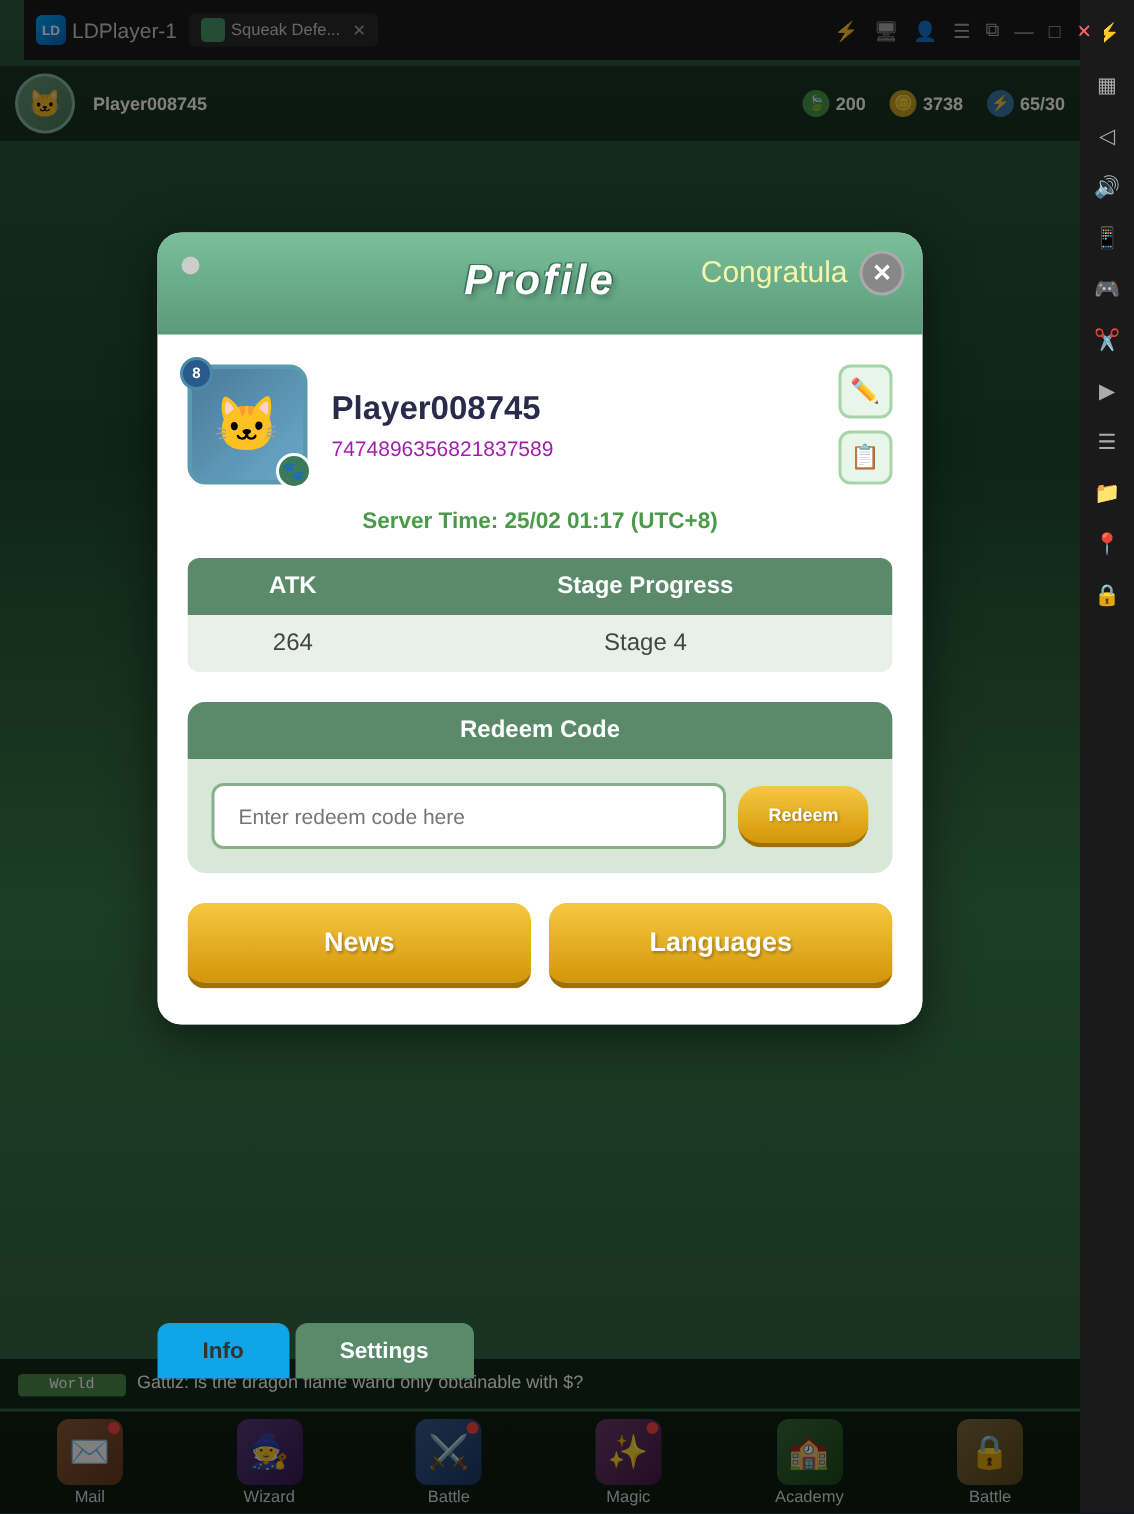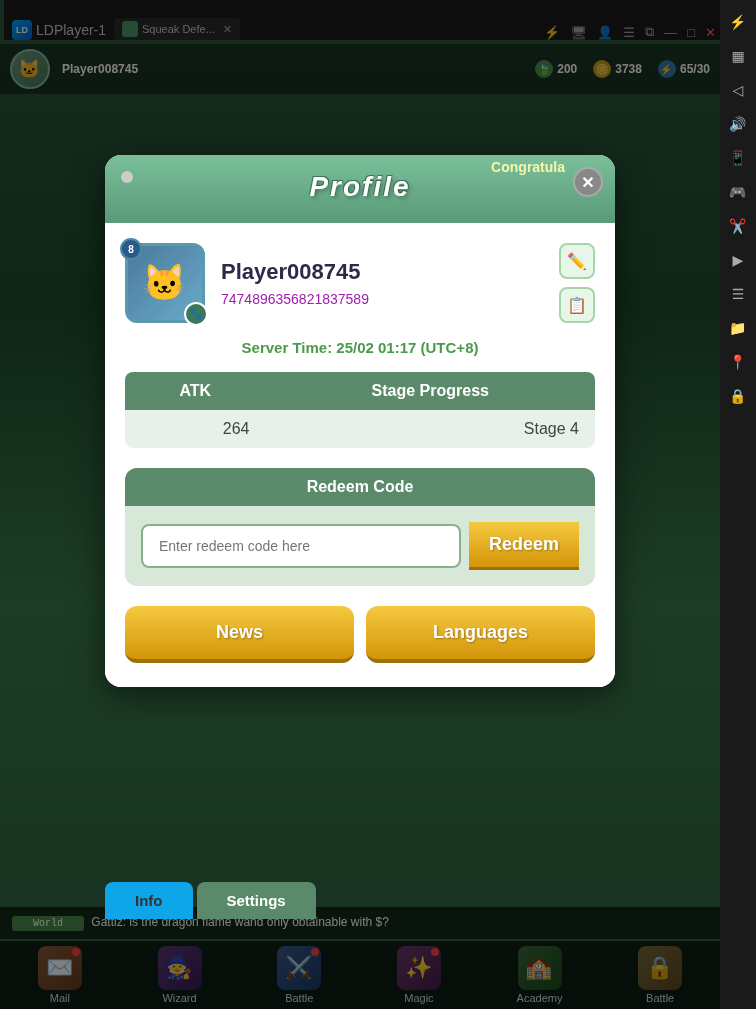--- a/index.html
+++ b/index.html
@@ -43,26 +43,26 @@
       justify-content: center;
       color: #aaa;
       font-size: 14px;
       cursor: pointer;
       border-radius: 4px;
     }
 
     
     .top-bar {
       position: absolute;
-      top: 0; left: 4px;
+      top: 0; left: 16px;
       width: 720px;
       height: 40px;
       background: #1a1a1a;
       display: flex;
-      align-items: flex-end;
+      align-items: center;
       padding: 0 8px;
       gap: 8px;
     }
 
     .top-bar-logo {
       display: flex;
       align-items: center;
       gap: 4px;
     }
 
@@ -211,25 +211,25 @@
       font-size: 28px;
       font-weight: 900;
       color: white;
       text-shadow: 2px 2px 4px rgba(0,0,0,0.3), -1px -1px 0 #3a7a5a, 1px -1px 0 #3a7a5a;
       font-style: italic;
       letter-spacing: 2px;
     }
 
     .congratula-banner {
       position: absolute;
-      top: 4px;
+      top: 16px;
       right: 50px;
       color: #f5f5aa;
-      font-size: 14px;
-      font-weight: bold;
+      font-size: 20px;
+      font-weight: normal;
     }
 
     .close-btn {
       position: absolute;
       top: 12px;
       right: 12px;
       width: 30px;
       height: 30px;
       background: #888;
       border-radius: 50%;
@@ -380,21 +380,21 @@
       font-size: 16px;
       font-weight: bold;
       text-align: center;
     }
 
     .stats-table td {
       background: #e8f0ea;
       color: #444;
       padding: 10px 16px;
       font-size: 16px;
-      text-align: right;
+      text-align: center;
     }
 
     
     .redeem-section {
       background: #d8e8d8;
       border-radius: 12px;
       overflow: hidden;
       margin-bottom: 20px;
     }
 
@@ -422,23 +422,23 @@
       font-size: 14px;
       color: #999;
       background: white;
       outline: none;
     }
 
     .redeem-btn {
       padding: 12px 20px;
       background: linear-gradient(180deg, #f5c840 0%, #d4960a 100%);
       border: none;
-      border-radius: 0;
-      color: white;
-      font-size: 18px;
+      border-radius: 16px;
+      color: white;
+      font-size: 12px;
       font-weight: 900;
       cursor: pointer;
       text-shadow: 1px 1px 2px rgba(0,0,0,0.3);
       border-bottom: 3px solid #a07008;
     }
 
     
     .bottom-buttons {
       display: flex;
       gap: 12px;

